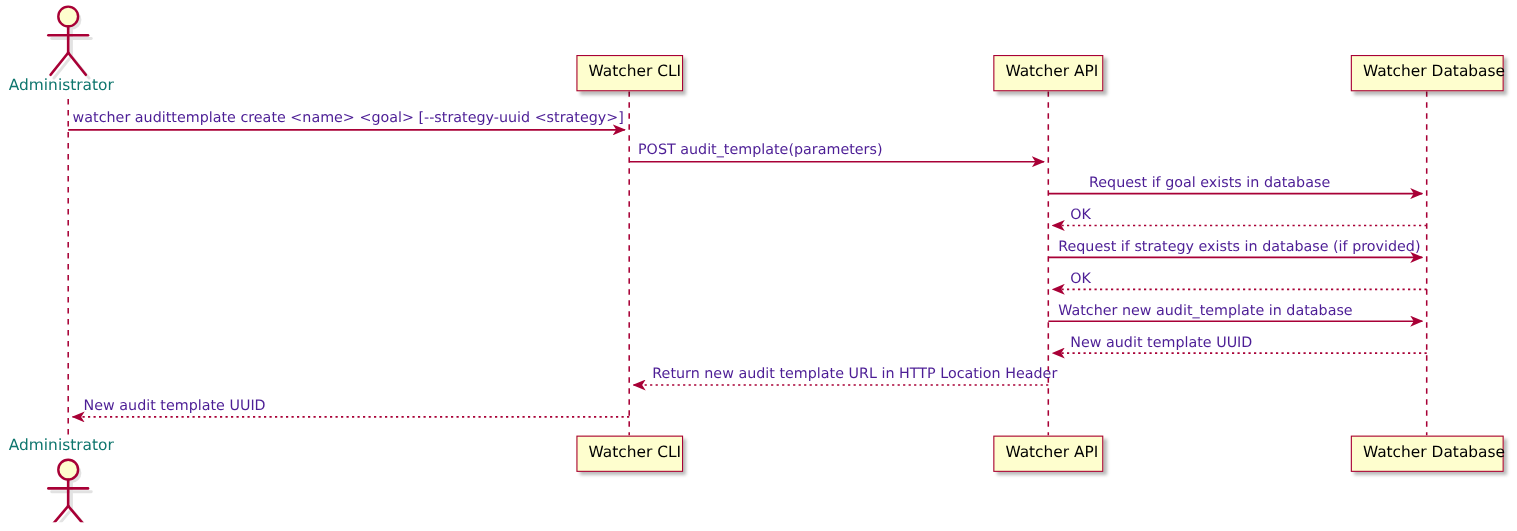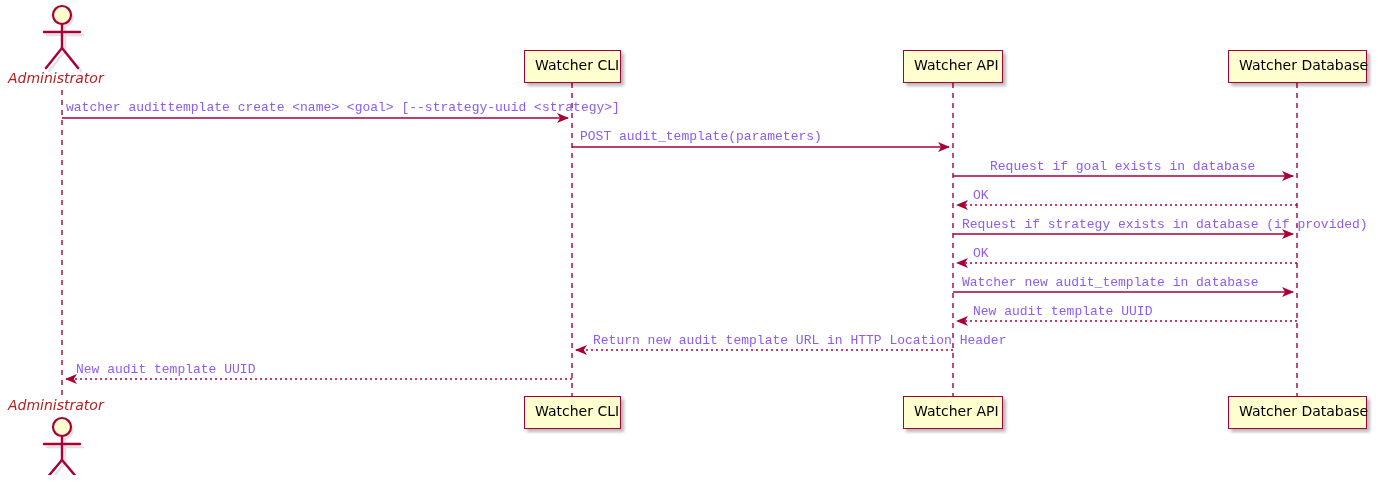--- a/index.html
+++ b/index.html
@@ -32,33 +32,31 @@
     color: #000000;
     font-size: 14px;
     line-height: 1;
     padding: 7px 10px 8px 10px;
     white-space: nowrap;
     box-sizing: border-box;
     text-align: center;
   }
   .actor-label {
     position: absolute;
-    color: #b91c1c;
+    color: #0f766e;
     font-size: 14px;
     white-space: nowrap;
     line-height: 1;
-    font-style: italic;
   }
   .msg-label {
     position: absolute;
-    color: #8b5cf6;
+    color: #4c1d95;
     font-size: 13px;
     white-space: nowrap;
     line-height: 1;
-    font-family: Liberation Mono, monospace;
   }
 </style>
 </head>
 <body>
 
 <div id="diagram">
 
   <svg id="svg-layer" xmlns="http://www.w3.org/2000/svg" viewBox="0 0 1379 483">
     <defs>
       <marker id="arrow-right" markerWidth="12" markerHeight="10" refX="11" refY="5" orient="auto" markerUnits="userSpaceOnUse">

